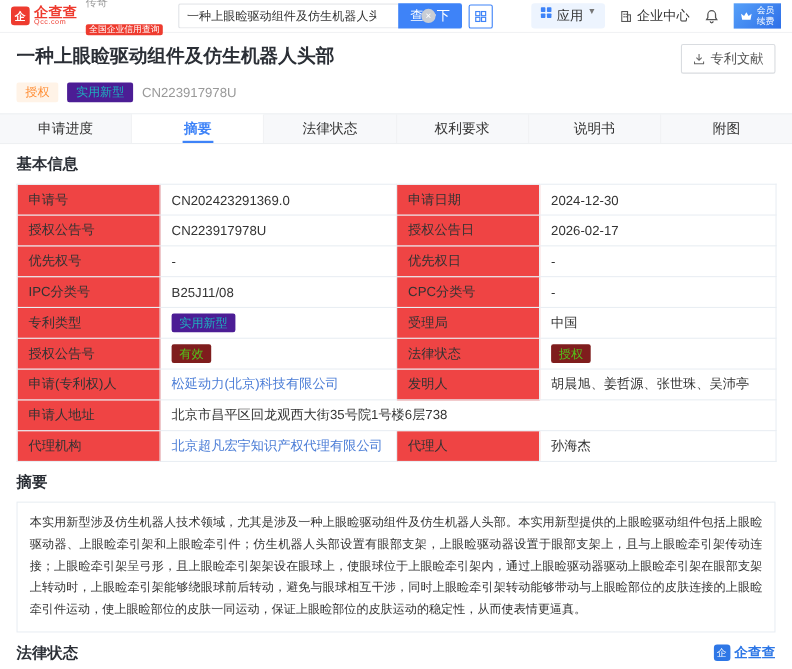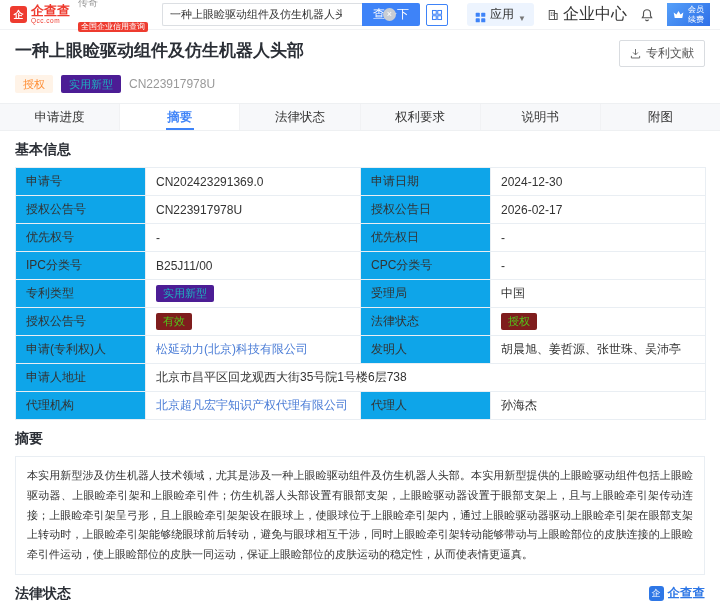--- a/index.html
+++ b/index.html
@@ -24,24 +24,24 @@
   .search-input { width:200px; height:23px; border:1px solid #DCDFE3; border-right:none;
     border-radius:2px 0 0 2px; padding:0 20px 0 7px; font-size:11px; color:#333; outline:none; }
   .clear-icon { position:absolute; right:52px; top:5px; width:13px; height:13px; background:#C8CDD4;
     border-radius:50%; color:#fff; font-size:9px; line-height:13px; text-align:center; cursor:pointer; }
   .search-btn { height:23px; padding:0 11px; background:#3E83F8; color:#fff; font-size:12px;
     border:none; border-radius:0 2px 2px 0; cursor:pointer; }
   .adv-btn { width:22px; height:22px; border:1px solid #3E83F8; border-radius:2px; margin-left:6px;
     display:flex; align-items:center; justify-content:center; background:#fff; cursor:pointer; }
 
   .header-right { margin-left:auto; display:flex; align-items:center; gap:13px; }
-  .apps-pill { display:flex; align-items:flex-end; gap:4px; background:#EDF4FE; border-radius:3px;
+  .apps-pill { display:flex; align-items:flex-start; gap:4px; background:#EDF4FE; border-radius:3px;
     padding:3px 8px; font-size:12px; color:#333; cursor:pointer; }
   .caret { font-size:8px; color:#777; }
-  .ent-center { display:flex; align-items:center; gap:4px; font-size:16px; color:#333; cursor:pointer; }
+  .ent-center { display:flex; align-items:center; gap:4px; font-size:12px; color:#333; cursor:pointer; }
   .bell-wrap { cursor:pointer; display:flex; }
   .vip-badge { display:flex; align-items:center; gap:4px; background:linear-gradient(135deg,#56A0F9,#2E6FE8);
     border-radius:0; padding:2px 6px; color:#fff; cursor:pointer; }
   .vip-text { font-size:8px; line-height:1.2; }
   .vip-text span { display:block; }
 
   
   .title-section { padding:10px 15px 0; }
   .title-row { display:flex; align-items:flex-start; justify-content:space-between; }
   .page-title { font-size:17px; font-weight:bold; color:#2B2F36; line-height:22px; }
@@ -64,21 +64,21 @@
   .tab.active::after { content:""; position:absolute; bottom:0; left:50%; transform:translateX(-50%);
     width:28px; height:2px; background:#3E83F8; }
 
   
   .section { padding:10px 15px 0; }
   .section-title { font-size:14px; font-weight:bold; color:#2B2F36; margin-bottom:8px; }
 
   table.info { width:100%; border-collapse:collapse; table-layout:fixed; }
   table.info td { border:1px solid #E9EEF3; padding:5px 10px; font-size:12px; color:#333;
     vertical-align:middle; word-break:break-all; }
-  td.lbl { background:#0ea5e9; color:#333; }
+  td.lbl { background:#ef4444; color:#333; }
   .link { color:#4A7CD6; text-decoration:none; cursor:pointer; }
   .cell-badge { font-size:11px; padding:1px 7px; border-radius:2px; display:inline-block; }
 
   .abstract-box { border:1px solid #E9EEF3; padding:9px 11px; font-size:11px; line-height:1.8;
     color:#333; text-align:justify; }
 
   .legal-head { display:flex; justify-content:space-between; align-items:center; margin-bottom:8px; }
   .qcc-mini { display:flex; align-items:center; gap:4px; }
   .qcc-mini-icon { width:15px; height:15px; background:#2E77E6; border-radius:3px; color:#fff;
     font-size:9px; display:flex; align-items:center; justify-content:center; }
@@ -204,21 +204,21 @@
       <td>2026-02-17</td>
     </tr>
     <tr>
       <td class="lbl">优先权号</td>
       <td>-</td>
       <td class="lbl">优先权日</td>
       <td>-</td>
     </tr>
     <tr>
       <td class="lbl">IPC分类号</td>
-      <td>B25J11/00</td>
+      <td>B25J11/08</td>
       <td class="lbl">CPC分类号</td>
       <td>-</td>
     </tr>
     <tr>
       <td class="lbl">专利类型</td>
       <td>
         <span class="cell-badge b-teal">实用新型</span>
       </td>
       <td class="lbl">受理局</td>
       <td>中国</td>

